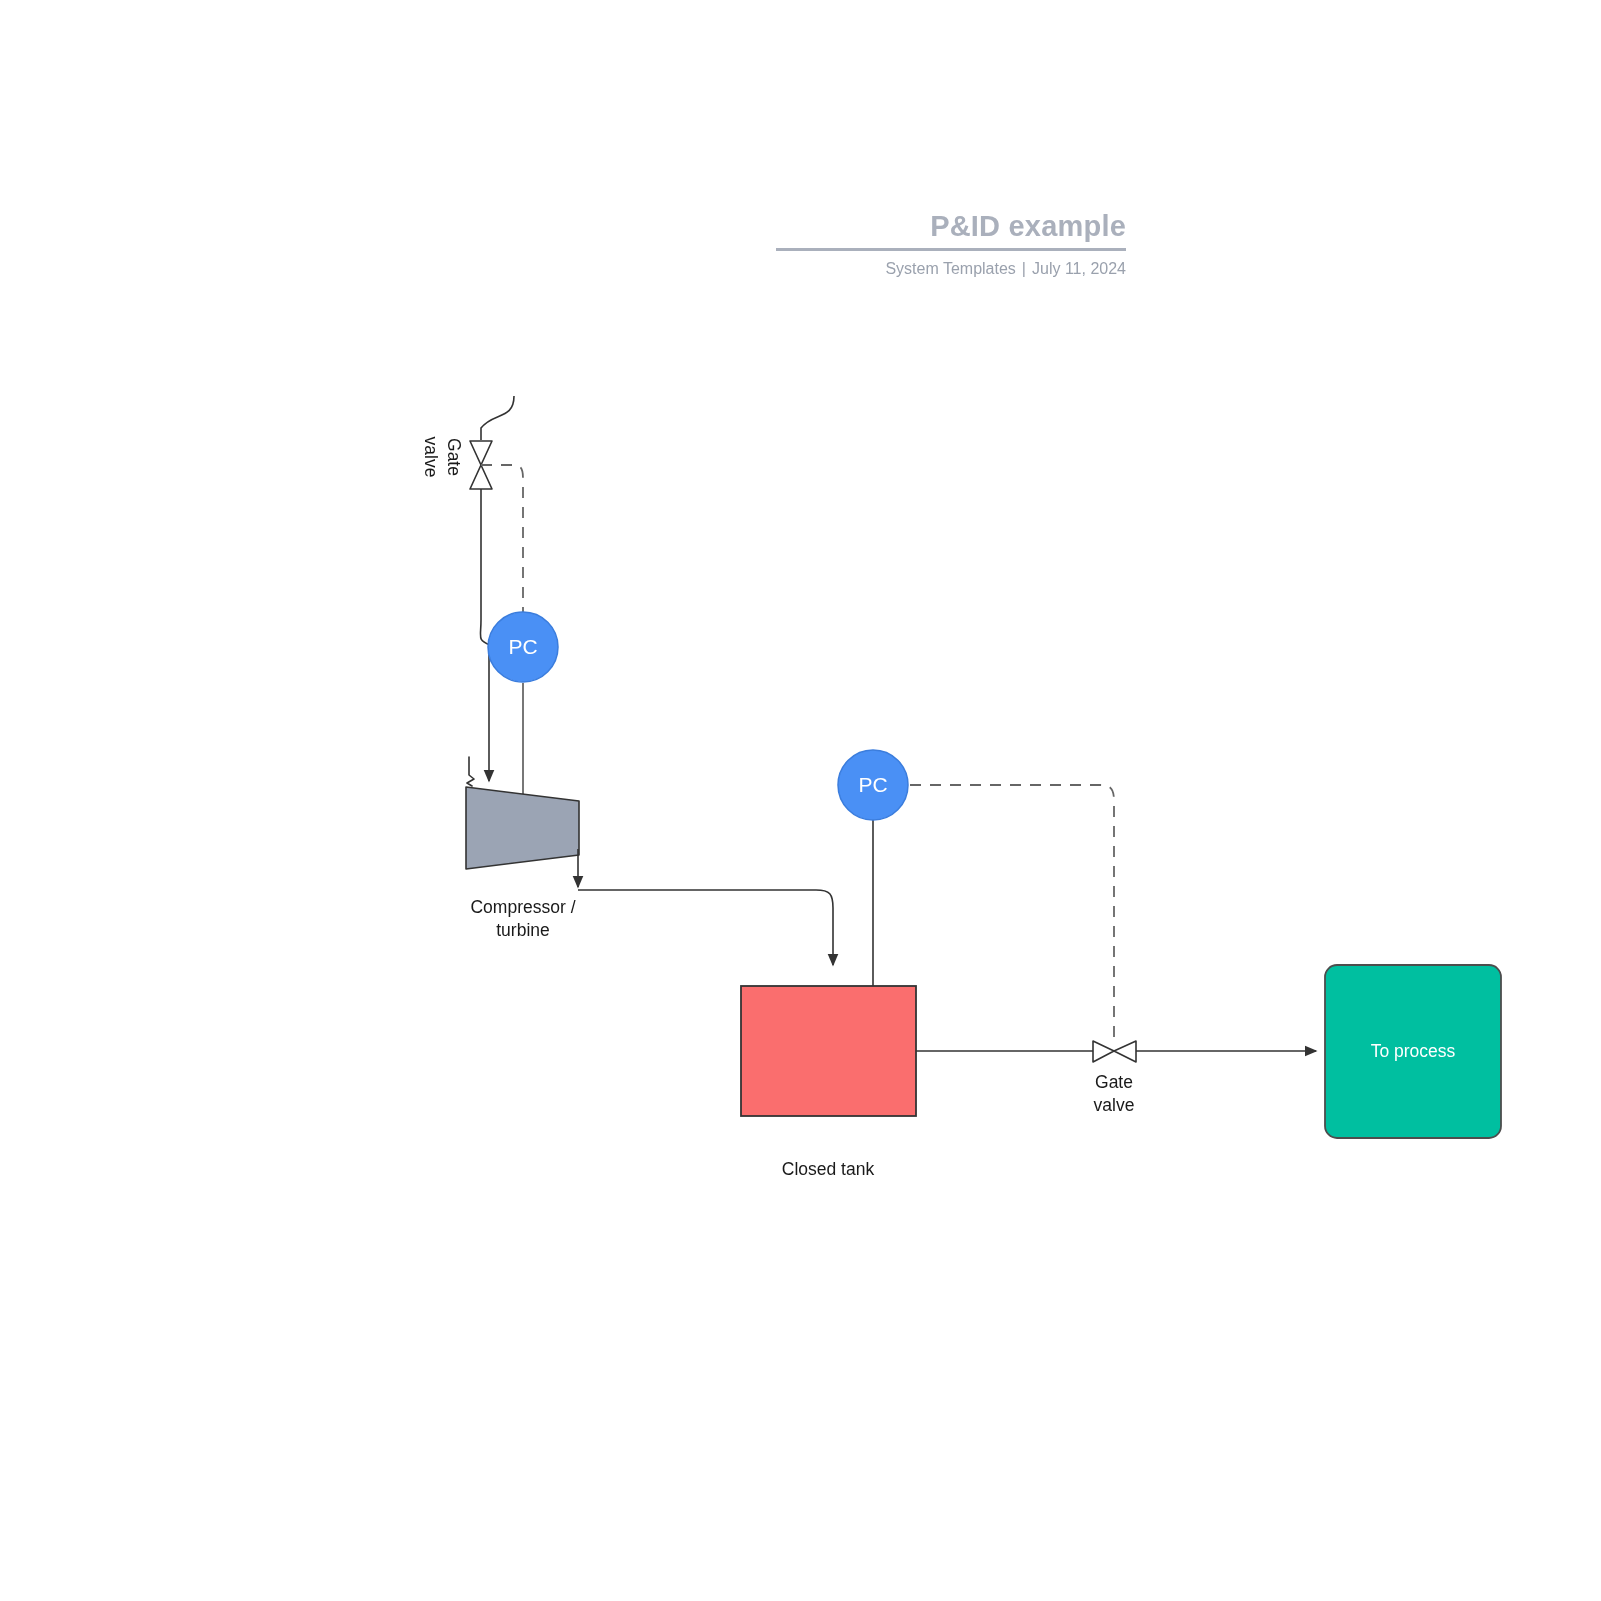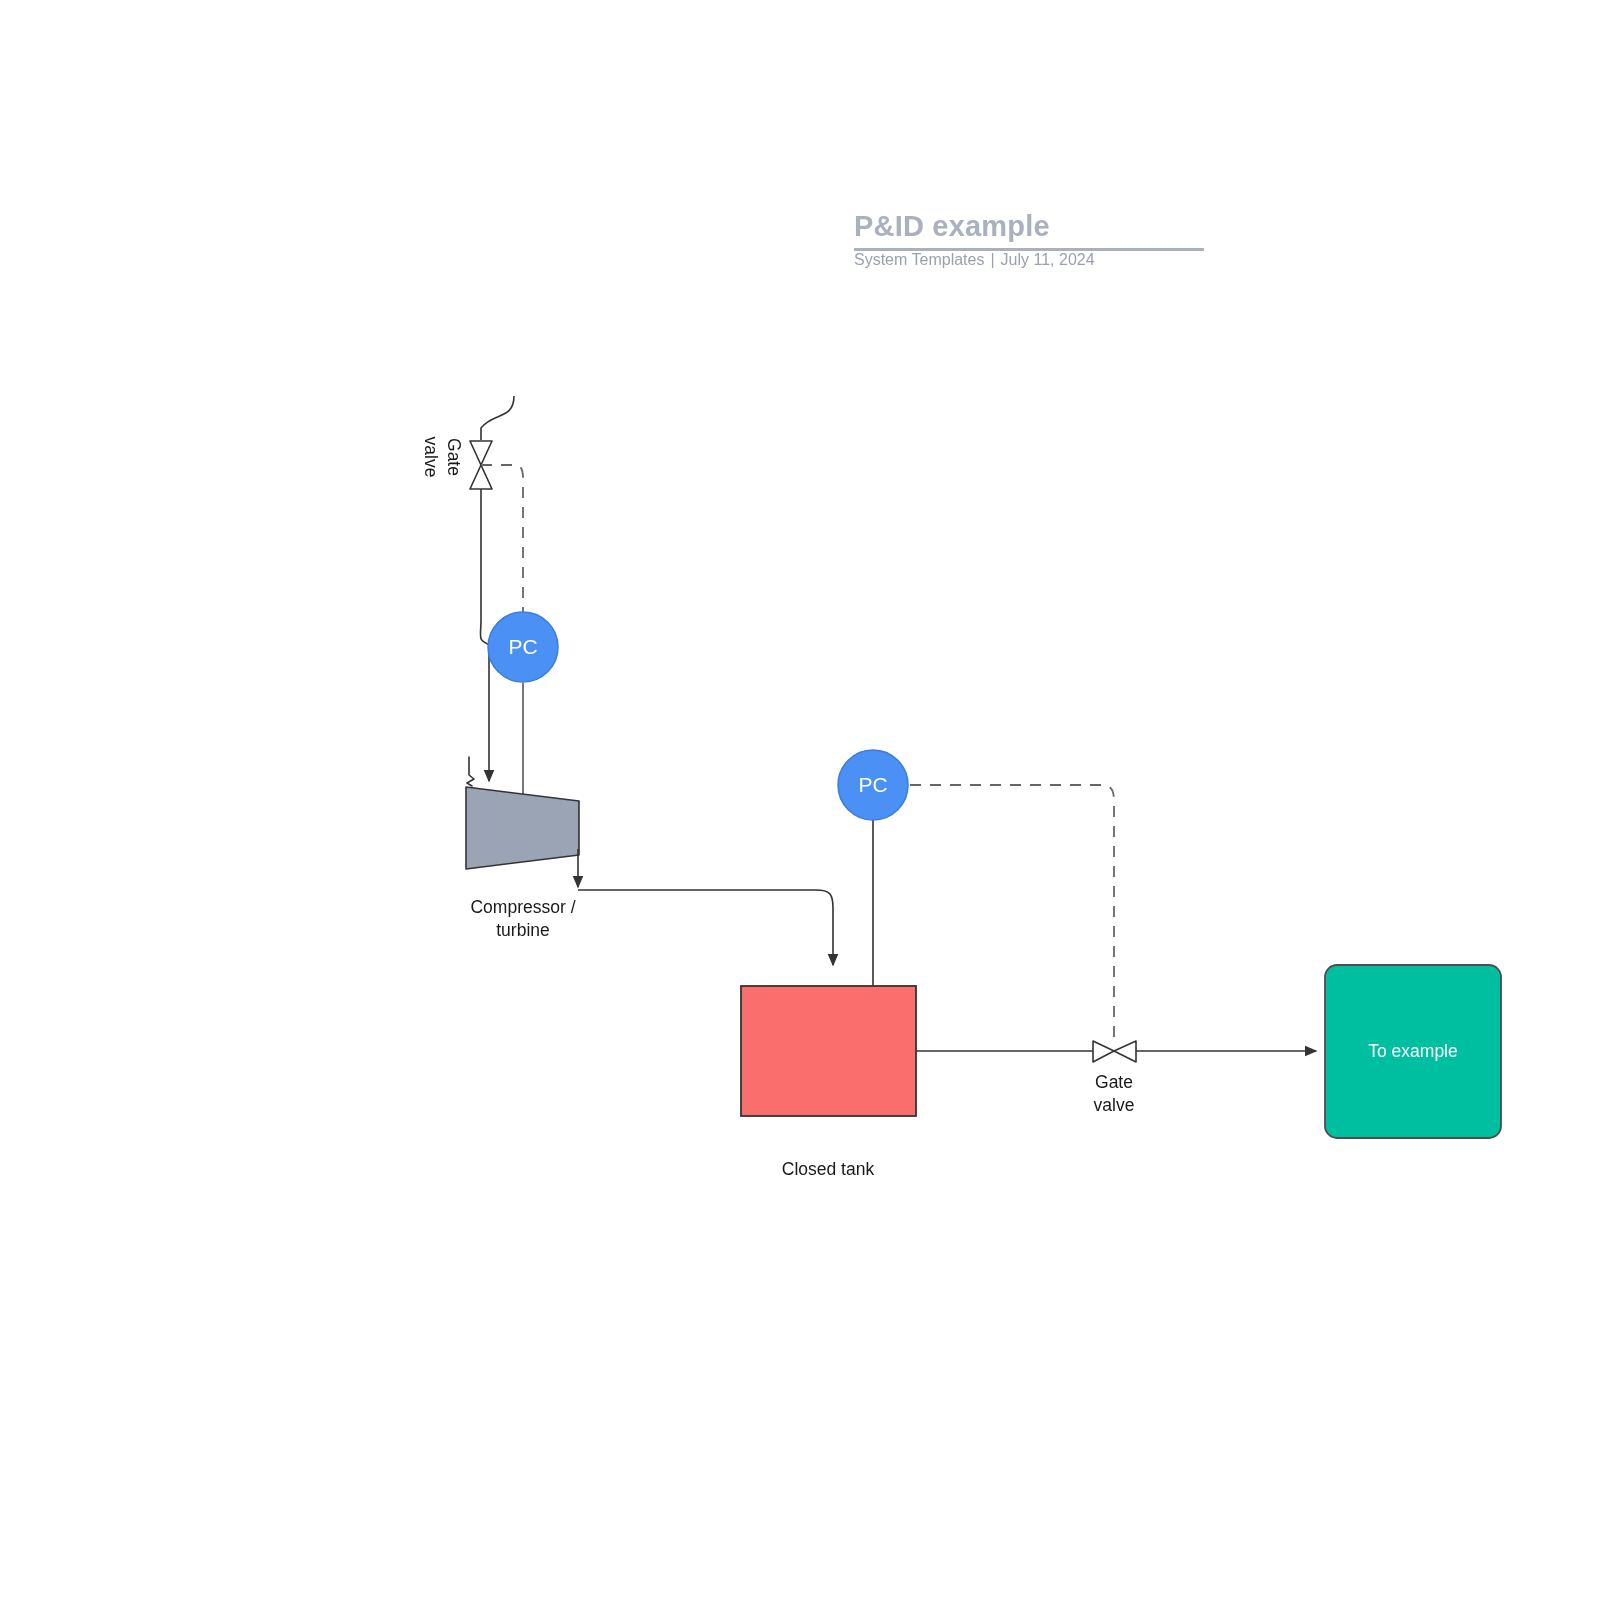--- a/index.html
+++ b/index.html
@@ -18,40 +18,41 @@
   #canvas {
     position: absolute;
     left: 0; top: 0;
     width: 1601px;
     height: 1601px;
   }
 
   
   .header {
     position: absolute;
-    left: 854px;
+    left: 776px;
     top: 205px;
     width: 350px;
-    text-align: left;
+    text-align: right;
   }
   .header-title {
     font-size: 29px;
     font-weight: bold;
     color: #aab0bc;
     letter-spacing: 0.2px;
     line-height: 42px;
     white-space: nowrap;
   }
   .header-rule {
     margin-top: 1px;
     height: 3px;
     background: #aab0bc;
     width: 350px;
   }
   .header-sub {
+    margin-top: 9px;
     font-size: 16px;
     color: #9aa1ad;
     white-space: nowrap;
   }
   .header-sub .sep {
     padding: 0 6px;
   }
 
   
   .shape-label {
@@ -189,15 +190,15 @@
   <div class="shape-label" style="left:423px; top:896px; width:200px;">Compressor /
 turbine</div>
 
   <div class="node-text" style="left:838px; top:774px; width:70px;">PC</div>
 
   <div class="shape-label" style="left:728px; top:1134px; width:200px;margin-top:24px;">Closed tank</div>
 
   <div class="shape-label" style="left:1034px; top:1071px; width:160px;">Gate
 valve</div>
 
-  <div class="shape-label white" style="left:1325px; top:1040px; width:176px;">To example</div>
+  <div class="shape-label white" style="left:1325px; top:1040px; width:176px;">To process</div>
 
 </div>
 
 </body></html>

